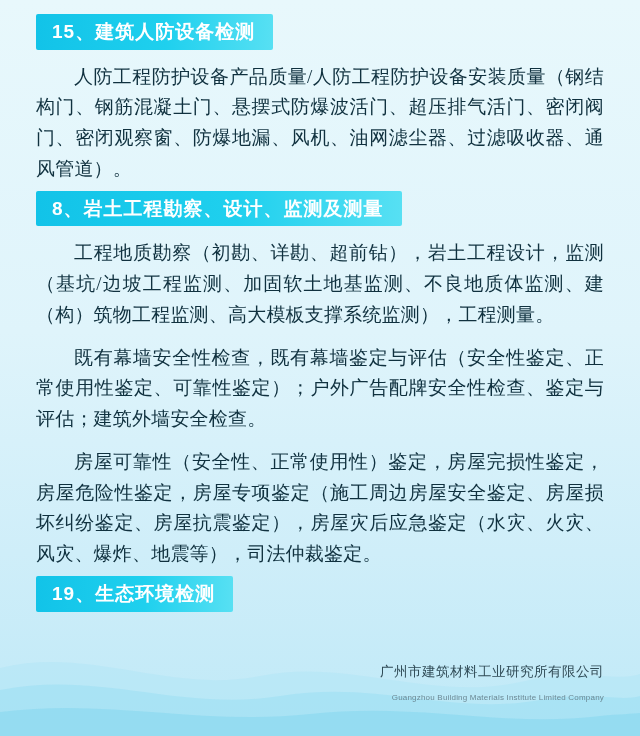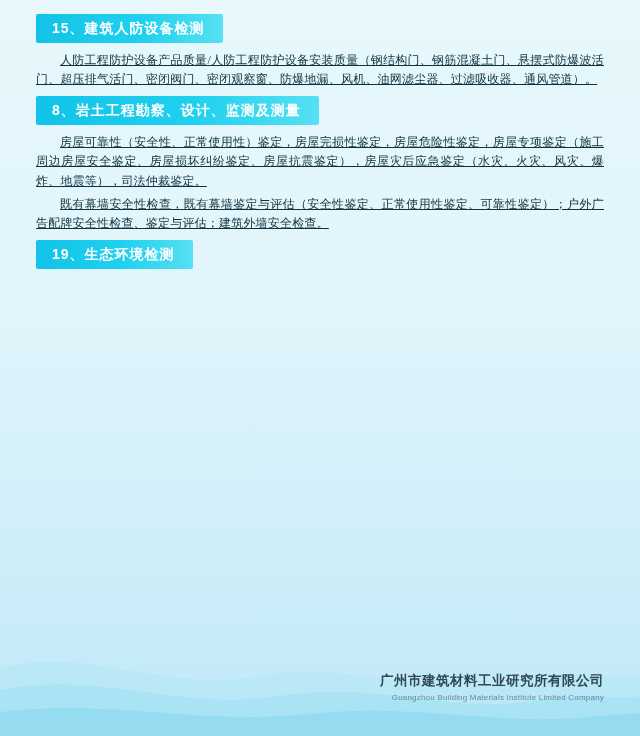--- a/index.html
+++ b/index.html
@@ -24,70 +24,69 @@
   }
   .section {
     margin-bottom: 6px;
   }
   .heading {
     display: inline-block;
     background: linear-gradient(90deg, #12c3e8 0%, #1fd0ee 55%, #57e0f3 100%);
     color: #ffffff;
     font-family: "Liberation Sans", "DejaVu Sans", sans-serif;
     font-weight: bold;
-    font-size: 14px;
+    font-size: 19px;
     letter-spacing: 1px;
     padding: 5px 18px 5px 16px;
     border-radius: 2px;
     line-height: 1.35;
     position: relative;
   }
   .heading-wrap {
     position: relative;
     margin-bottom: 8px;
   }
   .heading-wrap::after {
     content: "";
     position: absolute;
     left: 0;
     right: 0;
     bottom: -1px;
     height: 1px;
     background: transparent;
   }
   .para {
-    font-size: 12px;
+    font-size: 19px;
     line-height: 1.62;
     text-align: justify;
     text-justify: inter-ideograph;
     text-indent: 2em;
-    margin: 4px 0 2px 0;
+    margin: 12px 0 2px 0;
     color: #10313f;
     letter-spacing: 0.2px;
-    text-decoration: underline;
   }
   .footer {
     position: absolute;
     right: 36px;
     bottom: 34px;
     text-align: right;
   }
   .footer .cn {
     font-family: "Liberation Sans", "DejaVu Sans", sans-serif;
-    font-weight: bold;
+    font-weight: normal;
     font-size: 13.5px;
     color: #2f4a55;
     letter-spacing: 0.5px;
   }
   .footer .en {
     font-family: "Liberation Sans", "DejaVu Sans", sans-serif;
     font-size: 8px;
     color: #6b8894;
     letter-spacing: 0.2px;
-    margin-top: 3px;
+    margin-top: 12px;
   }
   .wave {
     position: absolute;
     left: 0;
     bottom: 0;
     width: 640px;
     height: 120px;
     pointer-events: none;
   }
 </style>
@@ -100,25 +99,26 @@
     <div class="heading-wrap">
       <span class="heading">15、建筑人防设备检测</span>
     </div>
     <p class="para">人防工程防护设备产品质量/人防工程防护设备安装质量（钢结构门、钢筋混凝土门、悬摆式防爆波活门、超压排气活门、密闭阀门、密闭观察窗、防爆地漏、风机、油网滤尘器、过滤吸收器、通风管道）。</p>
   </div>
 
   <div class="section">
     <div class="heading-wrap">
       <span class="heading">8、岩土工程勘察、设计、监测及测量</span>
     </div>
+    <p class="para">工程地质勘察（初勘、详勘、超前钻），岩土工程设计，监测（基坑/边坡工程监测、加固软土地基监测、不良地质体监测、建（构）筑物工程监测、高大模板支撑系统监测），工程测量。</p>
   </div>
 
   <div class="section">
+    <p class="para">既有幕墙安全性检查，既有幕墙鉴定与评估（安全性鉴定、正常使用性鉴定、可靠性鉴定）；户外广告配牌安全性检查、鉴定与评估；建筑外墙安全检查。</p>
     <p class="para">房屋可靠性（安全性、正常使用性）鉴定，房屋完损性鉴定，房屋危险性鉴定，房屋专项鉴定（施工周边房屋安全鉴定、房屋损坏纠纷鉴定、房屋抗震鉴定），房屋灾后应急鉴定（水灾、火灾、风灾、爆炸、地震等），司法仲裁鉴定。</p>
-    <p class="para">既有幕墙安全性检查，既有幕墙鉴定与评估（安全性鉴定、正常使用性鉴定、可靠性鉴定）；户外广告配牌安全性检查、鉴定与评估；建筑外墙安全检查。</p>
   </div>
 
   <div class="section">
     <div class="heading-wrap">
       <span class="heading">19、生态环境检测</span>
     </div>
   </div>
 
   <svg class="wave" viewBox="0 0 640 120" preserveAspectRatio="none">
     <path d="M0,52 C90,30 170,78 260,60 C350,42 430,86 520,66 C580,52 620,66 640,58 L640,120 L0,120 Z" fill="#b2e6f6" opacity="0.55"></path>

